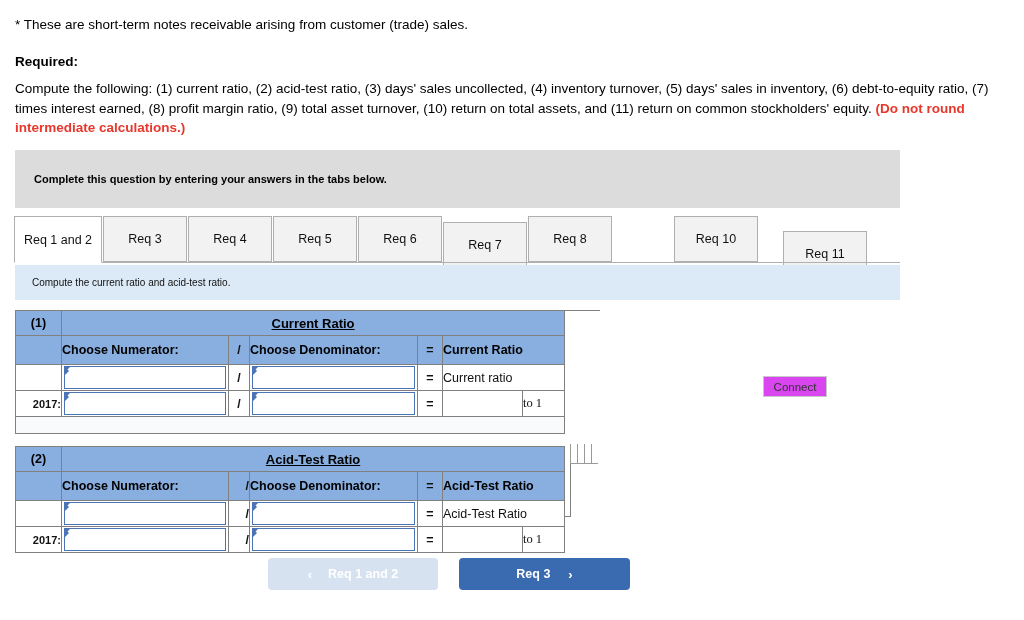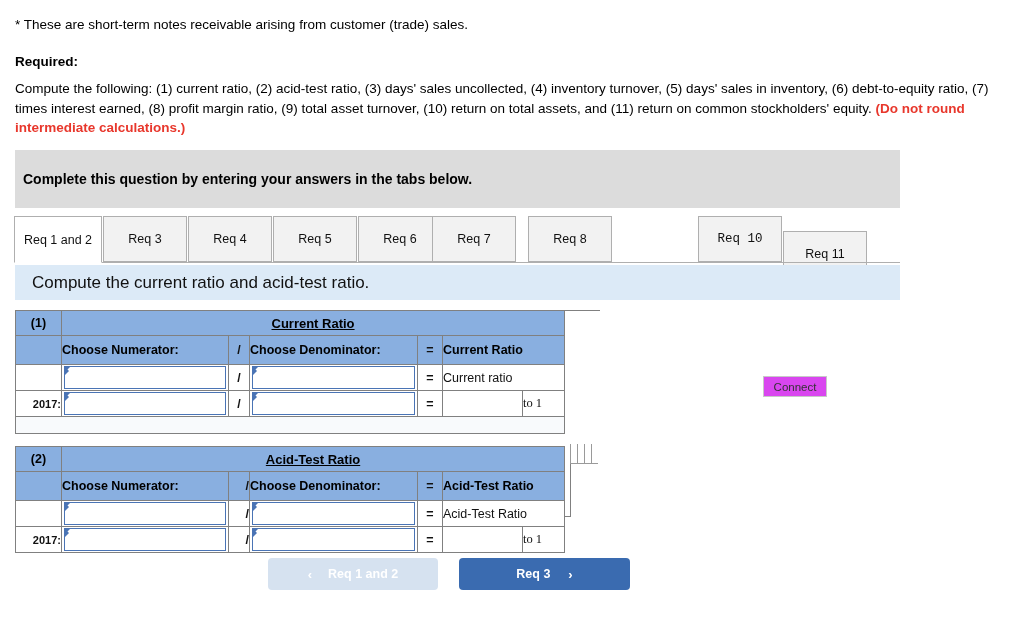--- a/index.html
+++ b/index.html
@@ -25,22 +25,22 @@
   .red-bold { color: #E8372C; font-weight: bold; }
 
   
   .banner {
     position: absolute; left: 15px; top: 150px;
     width: 885px; height: 58px;
     background: #DCDCDC;
     display: flex; align-items: center;
   }
   .banner-text {
-    font-weight: bold; font-size: 14px; color: #000;
-    padding-left: 8px;
+    font-weight: bold; font-size: 11px; color: #000;
+    padding-left: 19px;
   }
 
   
   .tabstrip {
     position: absolute; left: 14px; top: 216px;
     width: 886px; height: 48px;
   }
   .tab {
     position: absolute; top: 0; height: 46px;
     background: #F2F2F2;
@@ -60,21 +60,21 @@
     width: 886px; height: 1px; background: #AFAFAF;
   }
 
   
   .subinstr {
     position: absolute; left: 15px; top: 265px;
     width: 885px; height: 35px;
     background: #DCEAF7;
     display: flex; align-items: center;
   }
-  .subinstr-text { font-size: 17px; padding-left: 17px; color: #111; }
+  .subinstr-text { font-size: 10px; padding-left: 17px; color: #111; }
 
   
   .rtable {
     position: absolute;
     border-collapse: collapse;
     font-size: 12.5px;
     table-layout: fixed;
   }
   .rtable td {
     border: 1px solid #808080;
@@ -197,27 +197,27 @@
       </div>
     <div class="tab" style="left:174px;width:84px;">
         <span>Req 4</span>
       </div>
     <div class="tab" style="left:259px;width:84px;">
         <span>Req 5</span>
       </div>
     <div class="tab" style="left:344px;width:84px;">
         <span>Req 6</span>
       </div>
-    <div class="tab" style="left:418px;width:84px;">
+    <div class="tab" style="left:429px;width:84px;margin-top:6px;">
         <span>Req 7</span>
       </div>
     <div class="tab" style="left:514px;width:84px;">
         <span>Req 8</span>
       </div>
-    <div class="tab" style="left:684px;width:84px;font-family:Liberation Mono, monospace;">
+    <div class="tab" style="left:660px;width:84px;">
         <span>Req 10</span>
       </div>
     <div class="tab" style="left:769px;width:84px;margin-top:15px;">
         <span>Req 11</span>
       </div>
   </div>
 
   <div class="subinstr">
     <span class="subinstr-text">Compute the current ratio and acid-test ratio.</span>
   </div>

